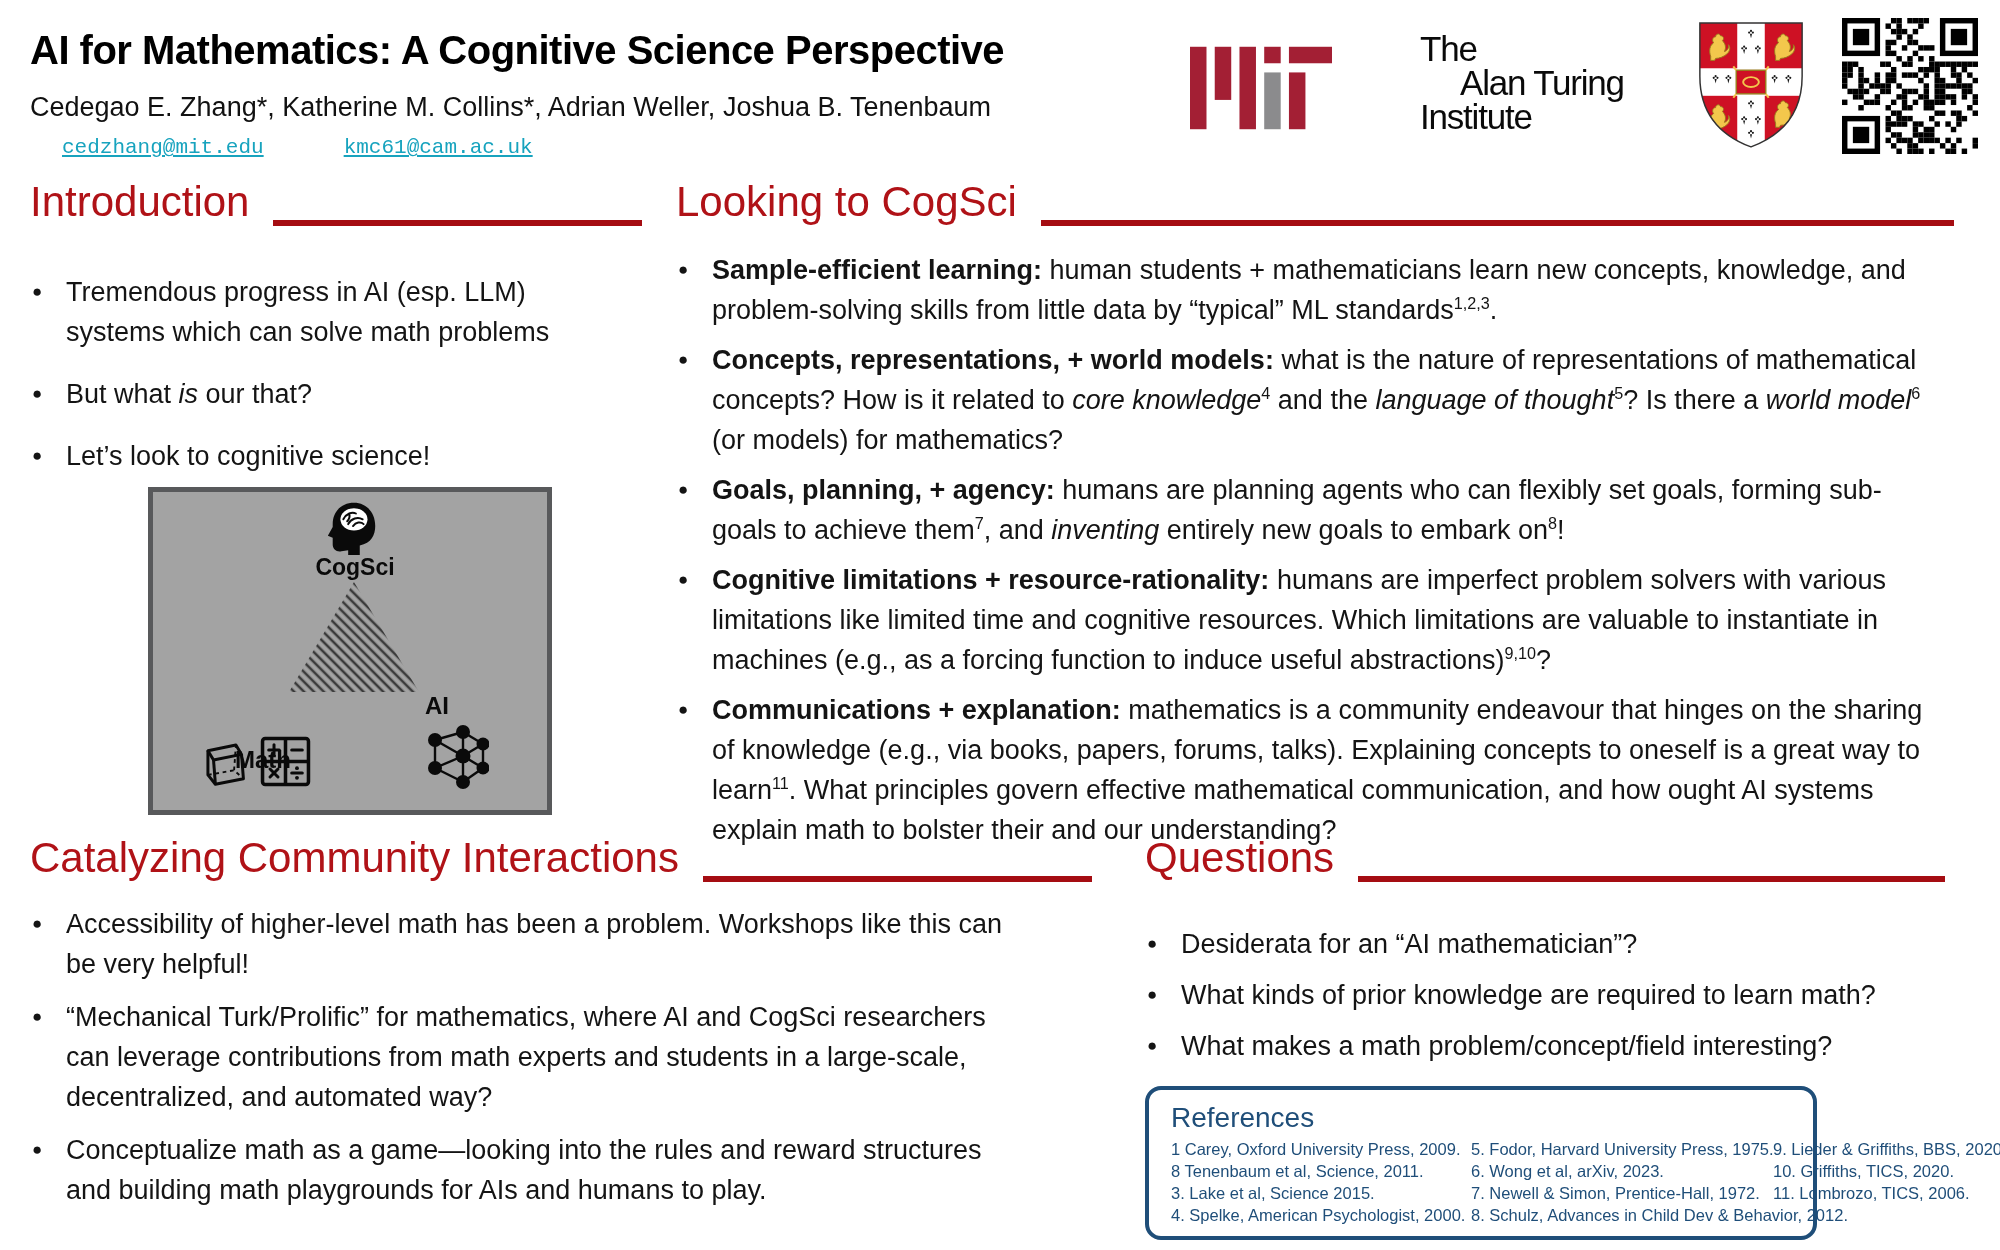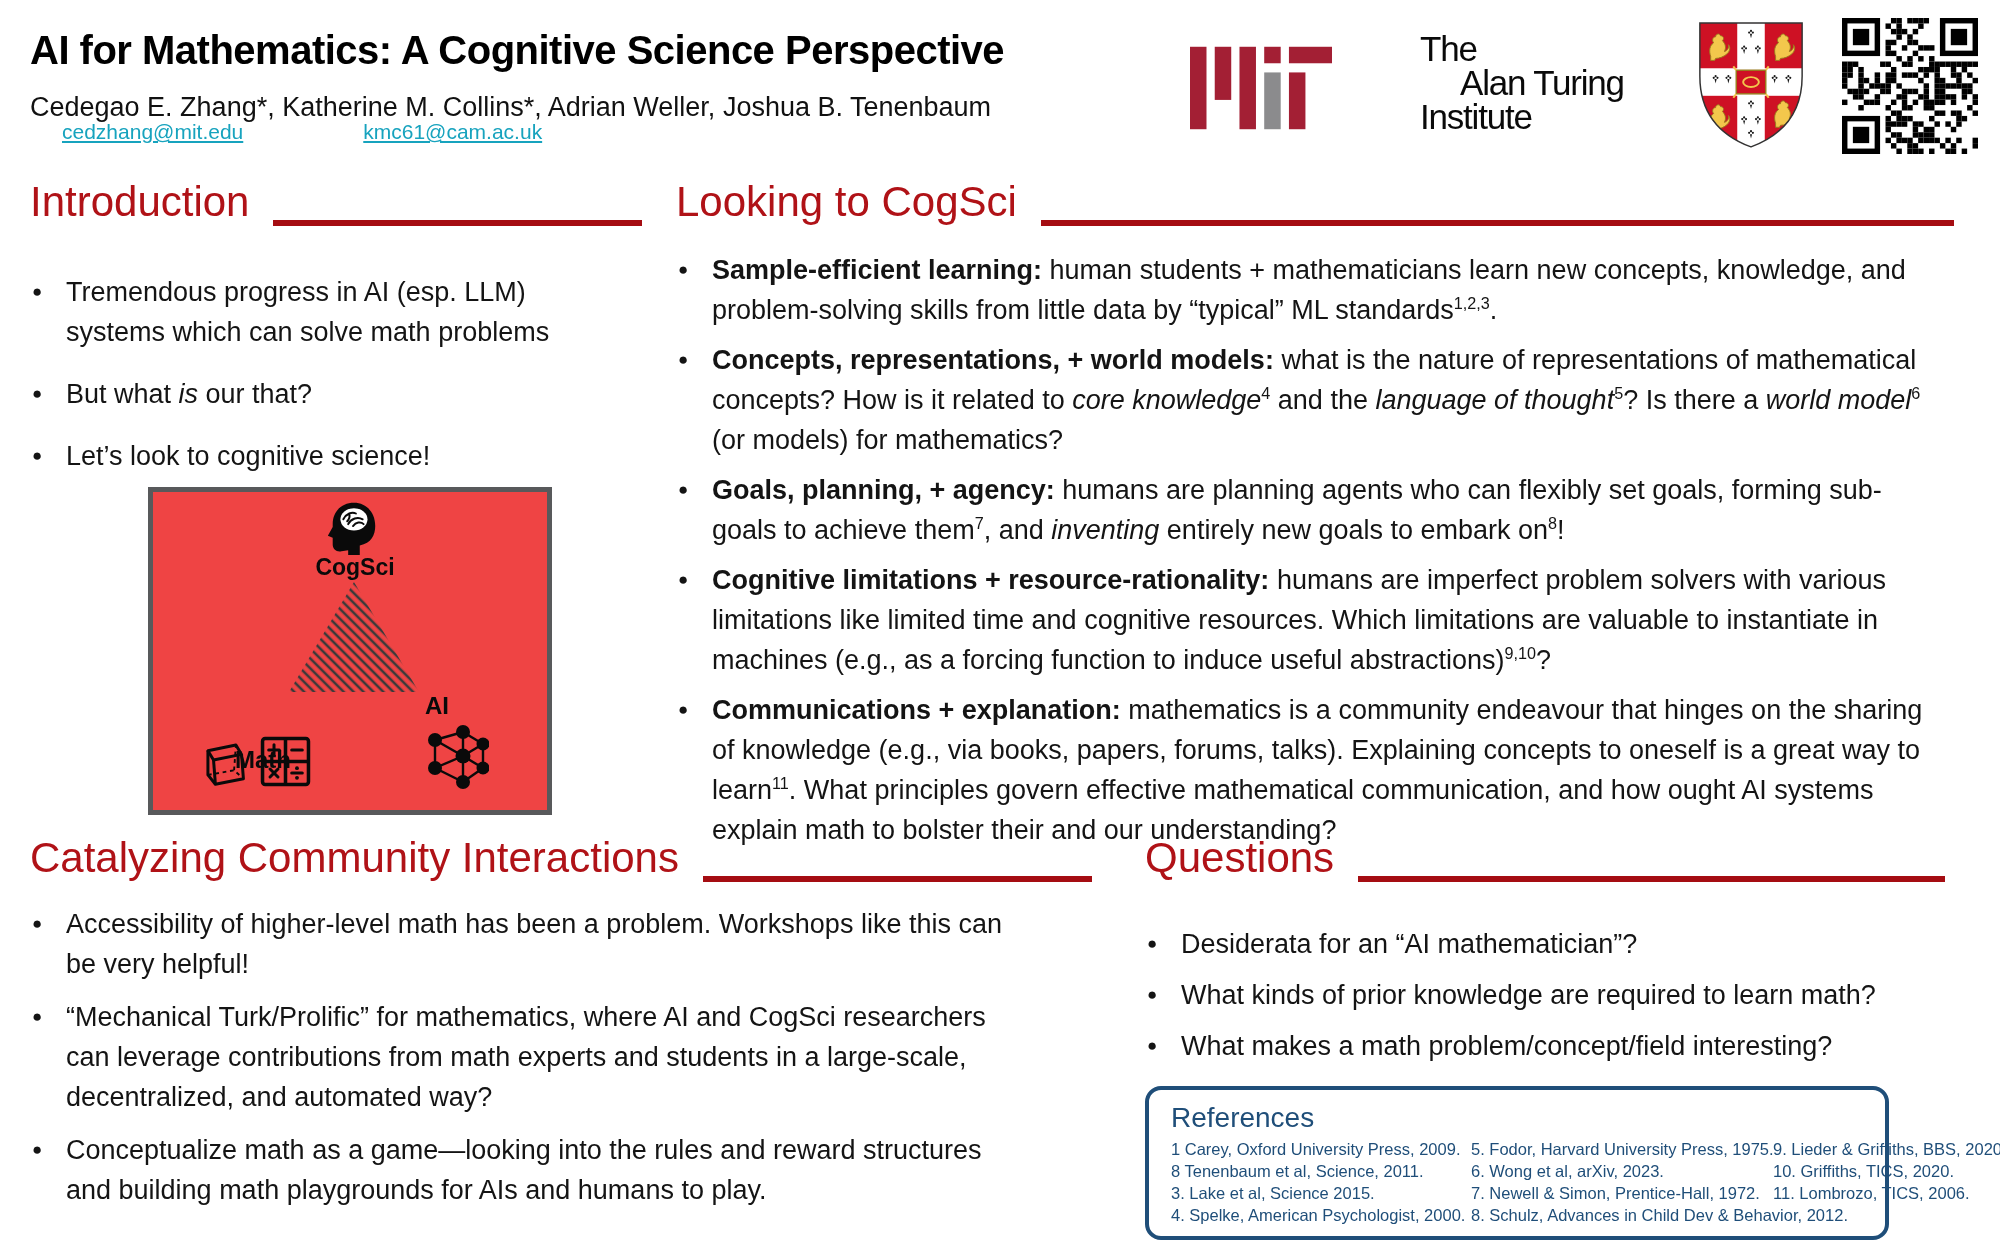--- a/index.html
+++ b/index.html
@@ -3,21 +3,21 @@
 <meta charset="utf-8">
 <style>
   html,body { margin:0; padding:0; background:#fff; }
   .poster {
     position:relative; width:2000px; height:1250px; background:#fff; overflow:hidden;
     font-family:"Liberation Sans", sans-serif; color:#141414;
   }
   
   .title { position:absolute; left:30px; top:28px; font-size:40px; font-weight:700; letter-spacing:-0.5px; color:#000; margin:0; white-space:nowrap; }
   .authors { position:absolute; left:30px; top:92px; font-size:27px; color:#111; white-space:nowrap; }
-  .emails { position:absolute; left:62px; top:120px; display:flex; gap:120px; }
+  .emails { position:absolute; left:62px; top:136px; display:flex; gap:80px;font-family:Liberation Mono, monospace; }
   .emails a { font-size:21px; color:var(--link_teal); text-decoration:underline; cursor:pointer; }
   .logo-mit { position:absolute; left:1190px; top:46px; width:142px; height:84px; }
   .mit-red { fill:var(--mit_red); } .mit-gray { fill:var(--mit_gray); }
   .turing { position:absolute; left:1420px; top:32px; font-weight:400; font-size:35px; line-height:34px; letter-spacing:-1.2px; color:#0a0a0a; }
   .turing .t2 { margin-left:40px; }
   .crest { position:absolute; left:1692px; top:14px; width:118px; height:140px; }
   .c-red { fill:var(--crest_red); } .c-gold { fill:var(--crest_gold); }
   .qr { position:absolute; left:1842px; top:18px; width:136px; height:136px; }
   
   .sec { position:absolute; }
@@ -35,32 +35,32 @@
   #questions ul.bullets { margin-top:42px; width:800px; }
   li.bullet { position:relative; padding-left:36px; font-size:27px; line-height:40px; }
   #intro     li.bullet { margin-bottom:22px; }
   #cogsci    li.bullet { margin-bottom:10px; }
   #community li.bullet { margin-bottom:13px; }
   #questions li.bullet { margin-bottom:11px; }
   .dot { position:absolute; left:2px; top:0; font-size:17px; }
   .b { font-weight:700; } .i { font-style:italic; }
   .sup { font-size:60%; vertical-align:super; line-height:0; }
   
-  .diagram { position:absolute; left:148px; top:487px; width:404px; height:328px; box-sizing:border-box; border:5px solid var(--diag_gray); background:#ef4444; }
+  .diagram { position:absolute; left:148px; top:487px; width:404px; height:328px; box-sizing:border-box; border:5px solid var(--diag_gray); background:#a3a3a3; }
   .diagram .dlabel { position:absolute; font-weight:700; color:#0a0a0a; text-align:center; }
   .dl-cogsci { left:147px; top:62px; width:110px; font-size:23px; }
   .dl-math   { left:58px;  top:210px; width:104px; font-size:24px;margin-top:44px; }
   .dl-ai     { left:252px; top:200px; width:64px;  font-size:24px; }
   .ic-head { position:absolute; left:171px; top:7px;   width:58px; height:58px; }
   .ic-tri  { position:absolute; left:134px; top:88px;  width:134px; height:114px; }
   .ic-cube { position:absolute; left:40px;  top:240px; width:56px; height:56px; }
   .ic-calc { position:absolute; left:106px; top:243px; width:53px; height:53px; }
   .ic-net  { position:absolute; left:270px; top:230px; width:66px; height:68px; }
   
-  .refs { position:absolute; left:1145px; top:1086px; width:744px; height:154px; box-sizing:border-box;
+  .refs { position:absolute; left:1145px; top:1086px; width:672px; height:154px; box-sizing:border-box;
           border:4px solid var(--refs_blue); border-radius:16px; padding:12px 0 0 22px; color:var(--refs_blue); }
   .ref-title { font-size:28px; margin-bottom:5px; }
   .ref-cols { display:grid; grid-template-columns:300px 302px 1fr; }
   .ref-item { font-size:16.5px; line-height:1.33; white-space:nowrap; }
 </style>
 </head>
 <body>
 
 <div class="poster">
 

